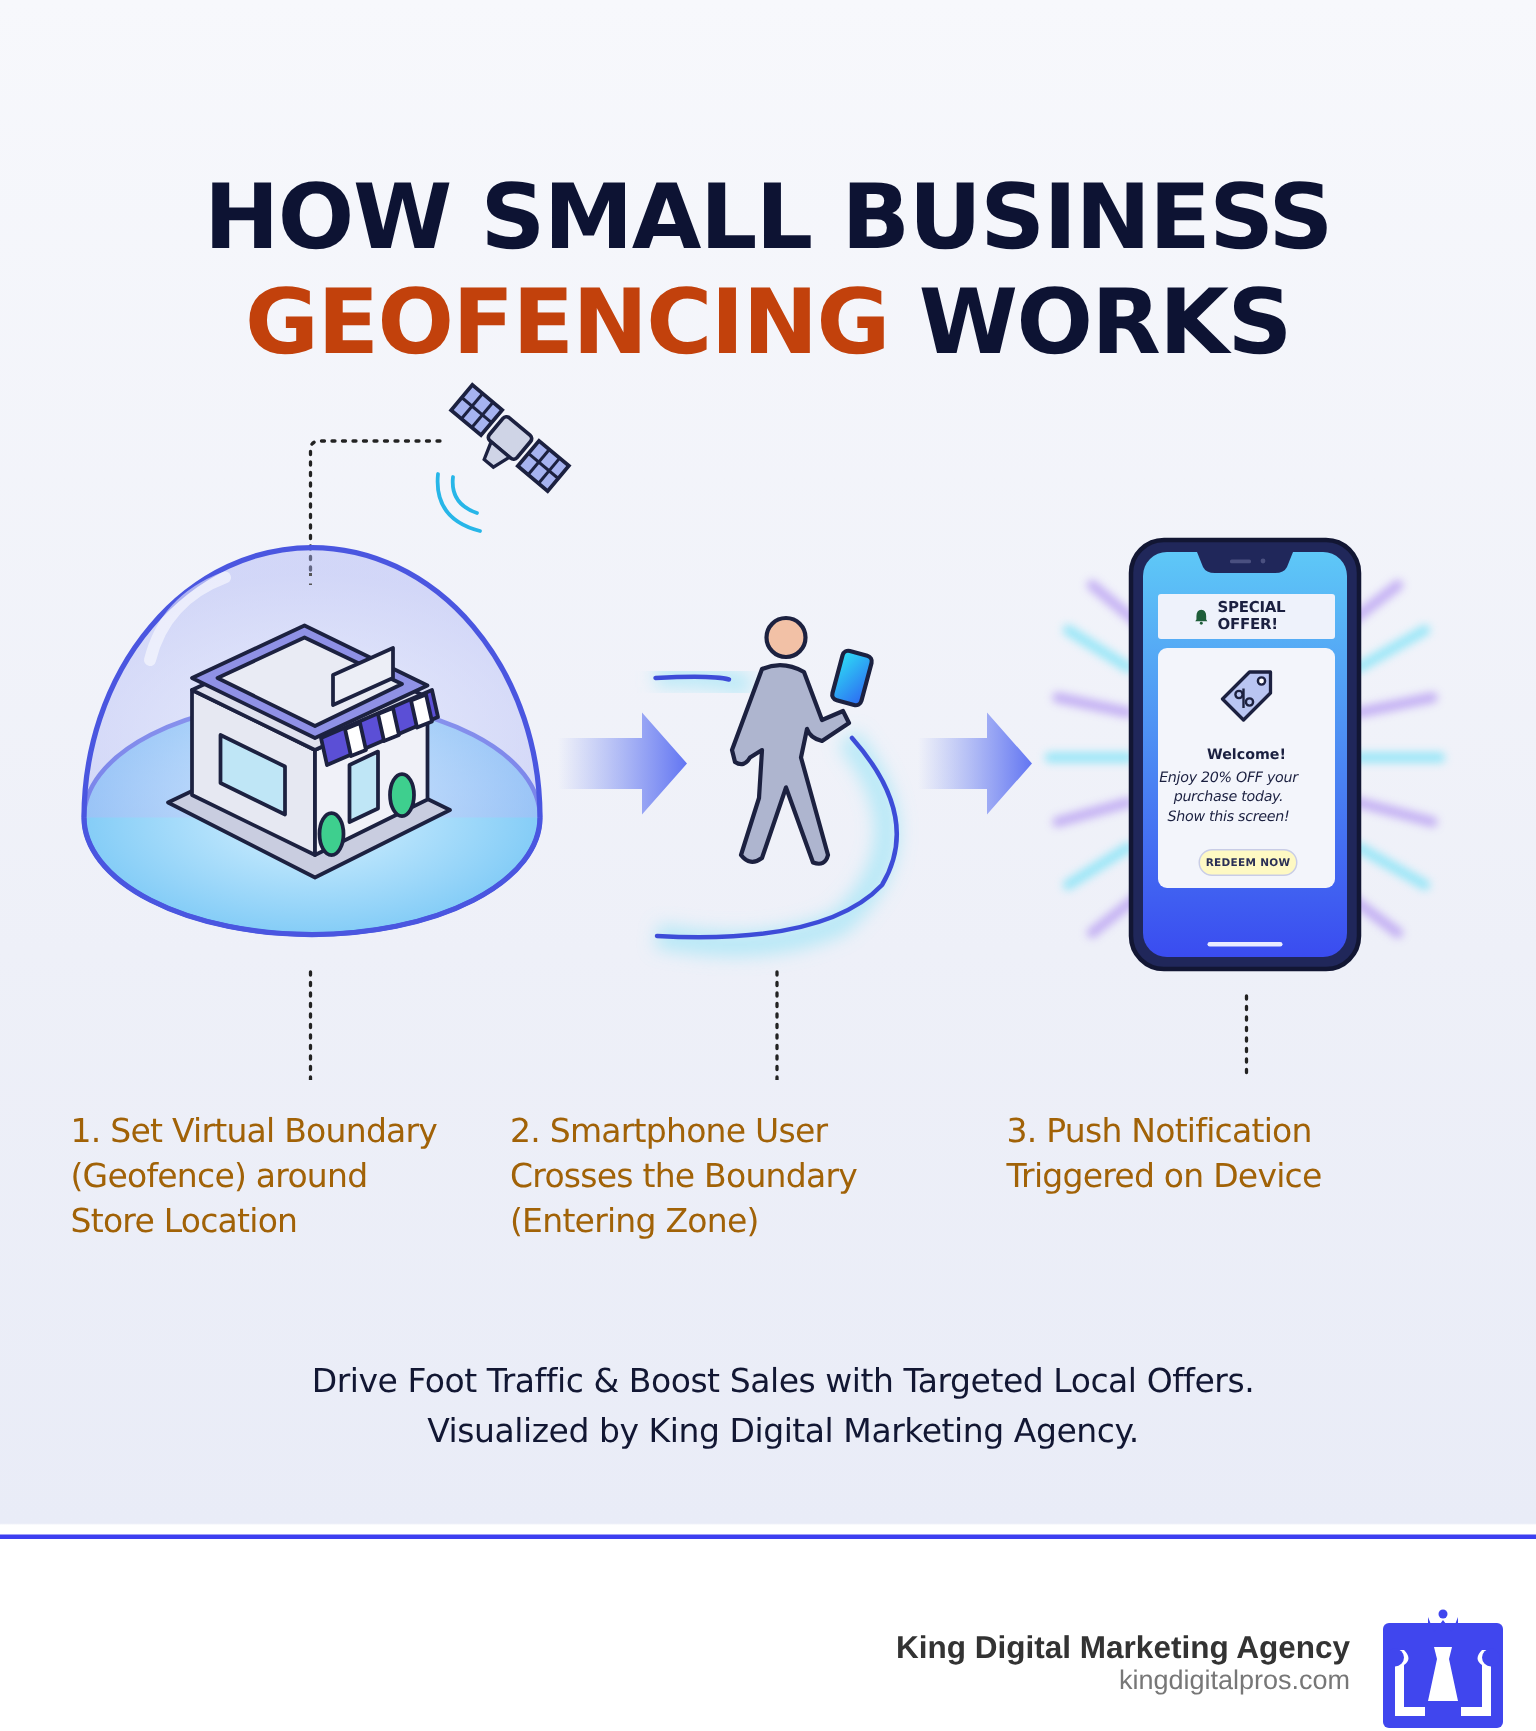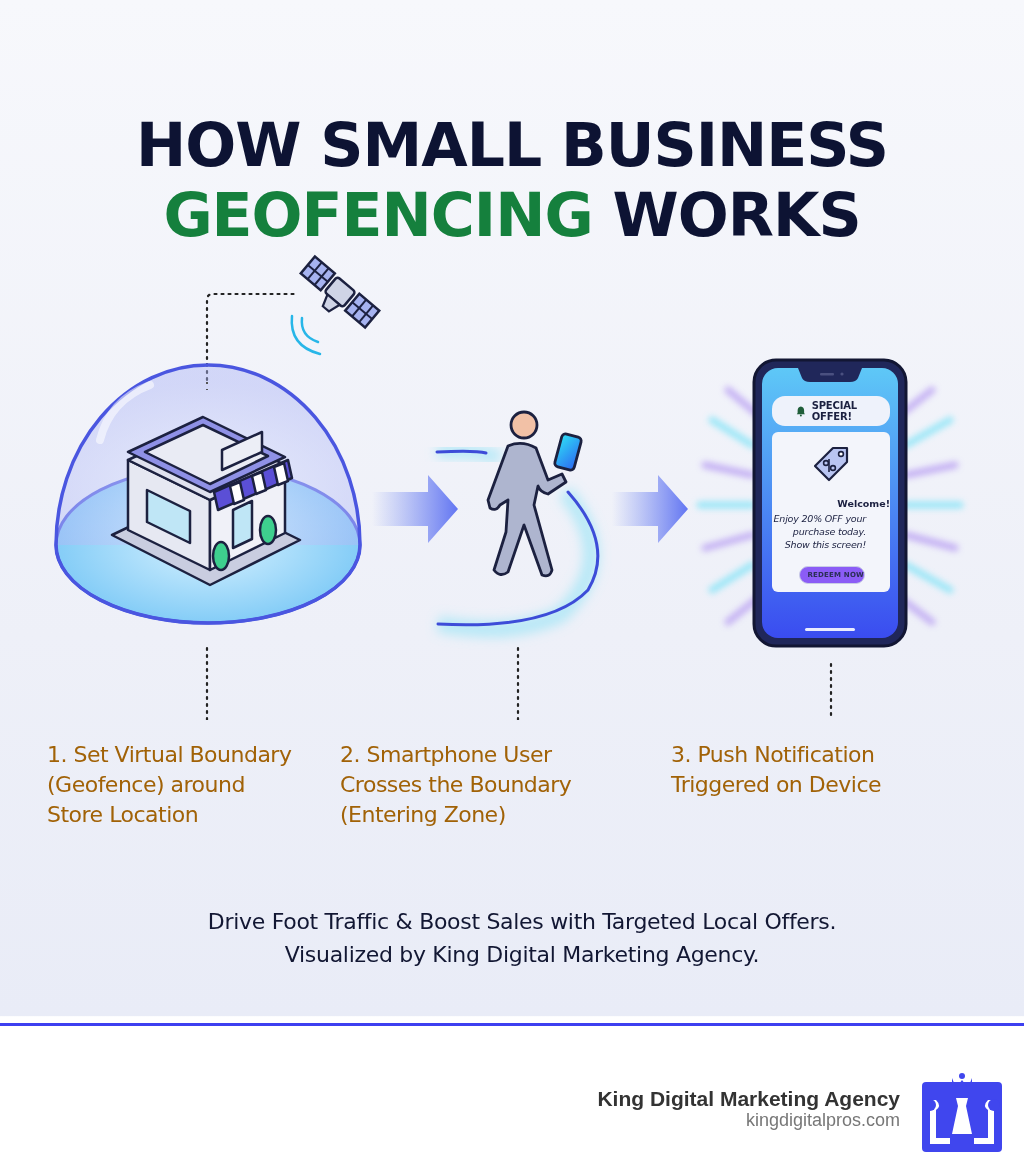--- a/index.html
+++ b/index.html
@@ -9,21 +9,21 @@
     background: linear-gradient(180deg, #f7f8fc 0%, #eef0f8 55%, #e9ecf7 88%, #ffffff 88.1%);
     position: relative;
     color: #0d1330;
   }
   .main { position: absolute; left: 0; top: 0; width: 1024px; height: 1024px; }
   .title {
     position: absolute; left: 0; top: 66px; width: 1024px; text-align: center;
     font-family: "DejaVu Sans", sans-serif; font-weight: 900; letter-spacing: -1px;
     font-size: 60px; line-height: 70px; color: #0d1333; margin-top: 44px;
   }
-  .title .accent { color: #15803d; }
+  .title .accent { color: #c2410c; }
   .scene { position: absolute; left: 0; top: 240px; width: 1024px; height: 420px; }
   .scene svg { position: absolute; left: 0; top: 0; }
   .step {
     position: absolute; top: 740px; width: 320px; 
     font-family: "DejaVu Sans", sans-serif; font-size: 22px; line-height: 30px;
     color: #a16207; letter-spacing: -0.5px;
   }
   .step span { display: block; }
   .tagline {
     position: absolute; left: 0; top: 905px; width: 1024px; text-align: center;
@@ -43,36 +43,36 @@
   }
   .logo { position: absolute; left: 922px; top: 26px; width: 80px; height: 80px; }
 
   
   .phone-screen {
     position: absolute; left: 769px; top: 386px; width: 124px; height: 230px;
     font-family: "DejaVu Sans", sans-serif;
   }
   .notif-bar {
     position: absolute; left: 3px; top: 10px; width: 118px; height: 30px;
-    background: #eef2fb; border-radius: 13px; display: flex; align-items: center;
+    background: #eef2fb; border-radius: 2px; display: flex; align-items: center;
     padding-left: 24px; gap: 6px;
   }
   .notif-bar .bell { width: 11px; height: 12px; }
   .notif-title { font-size: 10px; font-weight: 700; color: #1b2040; letter-spacing: -0.2px; }
   .offer-card {
     position: absolute; left: 3px; top: 46px; width: 118px; height: 160px;
-    background: #f3f5fb; border-radius: 6px; text-align: right;
+    background: #f3f5fb; border-radius: 6px; text-align: center;
   }
   .offer-card .tag { position: absolute; left: 37px; top: 10px; width: 44px; height: 44px; }
   .offer-welcome { position: absolute; left: 0; top: 66px; width: 118px; font-size: 9.5px; font-weight: 700; color: #1b2040; }
   .offer-body { position: absolute; left: 0; top: 80px; width: 94px; font-size: 9.5px; line-height: 13px; color: #1b2040; letter-spacing: -0.2px; font-style: italic; }
   .offer-body span { display: block; }
   .redeem-btn {
     position: absolute; left: 27px; top: 134px; width: 66px; height: 18px;
-    border: 1px solid #c9cde6; border-radius: 9px; background: #8b5cf6;
+    border: 1px solid #c9cde6; border-radius: 9px; background: #fef9c3;
     font-size: 7px; font-weight: 700; color: #2a2f55; line-height: 16px; letter-spacing: 0.2px;
   }
 </style>
 </head>
 <body>
 
 <div class="main">
 
   <h1 class="title">
     <span>HOW SMALL BUSINESS</span><br>

